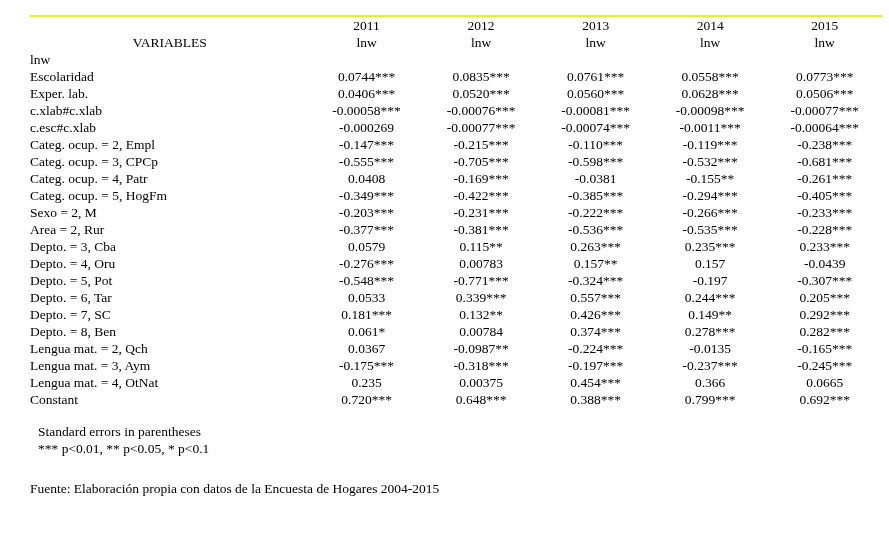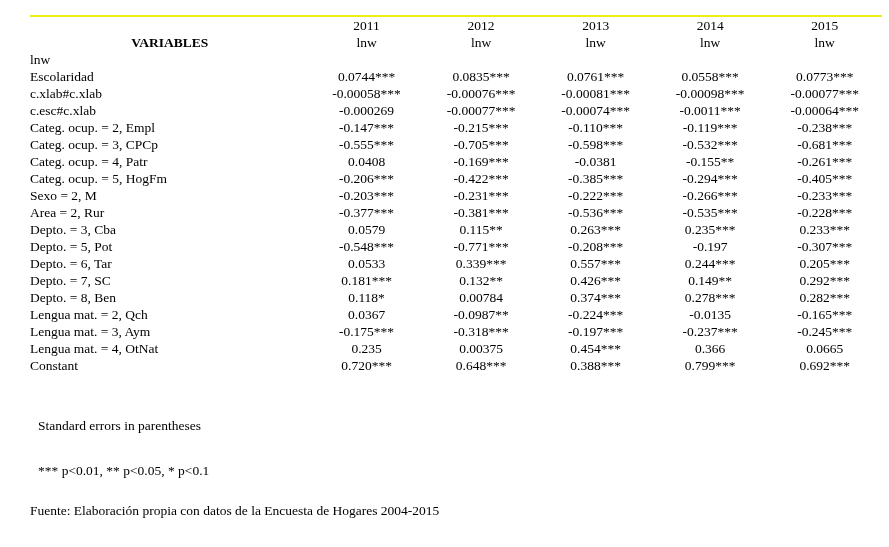--- a/index.html
+++ b/index.html
@@ -30,31 +30,31 @@
   table.reg-table td {
     padding: 0;
     font-weight: normal;
     font-size: 13.5px;
     line-height: 17px;
     height: 17px;
     white-space: nowrap;
     overflow: hidden;
   }
   thead th.year-cell, thead th.depvar-cell { text-align: center; }
-  thead th.variables-cell { text-align: center; font-weight: bold; }
+  thead th.variables-cell { text-align: center; }
   td.lbl { text-align: left; padding-left: 5px; }
   td.val { text-align: center; }
   tr.spacer-row td { height: 16px; }
   tr.observations-row td { border-bottom: 2px solid #f1ee15; }
   .notes {
     width: 852px;
     font-size: 13.5px;
     line-height: 16.5px;
   }
-  .note-line { padding-left: 8px; margin-top: 28px; }
+  .note-line { padding-left: 8px; }
   .source-line { padding-left: 0; margin-top: 24px; }
 </style>
 </head>
 <body>
 
 <div class="page">
 
   <table class="reg-table">
     <colgroup>
       <col class="c-lbl">
@@ -93,20 +93,28 @@
         </tr>
         <tr>
           <td class="lbl">Escolaridad</td>
           <td class="val">0.0744***</td>
           <td class="val">0.0835***</td>
           <td class="val">0.0761***</td>
           <td class="val">0.0558***</td>
           <td class="val">0.0773***</td>
         </tr>
         <tr>
+          <td class="lbl">Exper. lab.</td>
+          <td class="val">0.0406***</td>
+          <td class="val">0.0520***</td>
+          <td class="val">0.0560***</td>
+          <td class="val">0.0628***</td>
+          <td class="val">0.0506***</td>
+        </tr>
+        <tr>
           <td class="lbl">c.xlab#c.xlab</td>
           <td class="val">-0.00058***</td>
           <td class="val">-0.00076***</td>
           <td class="val">-0.00081***</td>
           <td class="val">-0.00098***</td>
           <td class="val">-0.00077***</td>
         </tr>
         <tr>
           <td class="lbl">c.esc#c.xlab</td>
           <td class="val">-0.000269</td>
@@ -134,21 +142,21 @@
         <tr>
           <td class="lbl">Categ. ocup. = 4, Patr</td>
           <td class="val">0.0408</td>
           <td class="val">-0.169***</td>
           <td class="val">-0.0381</td>
           <td class="val">-0.155**</td>
           <td class="val">-0.261***</td>
         </tr>
         <tr>
           <td class="lbl">Categ. ocup. = 5, HogFm</td>
-          <td class="val">-0.206***</td>
+          <td class="val">-0.349***</td>
           <td class="val">-0.422***</td>
           <td class="val">-0.385***</td>
           <td class="val">-0.294***</td>
           <td class="val">-0.405***</td>
         </tr>
         <tr>
           <td class="lbl">Sexo = 2, M</td>
           <td class="val">-0.203***</td>
           <td class="val">-0.231***</td>
           <td class="val">-0.222***</td>
@@ -165,24 +173,32 @@
         </tr>
         <tr>
           <td class="lbl">Depto. = 3, Cba</td>
           <td class="val">0.0579</td>
           <td class="val">0.115**</td>
           <td class="val">0.263***</td>
           <td class="val">0.235***</td>
           <td class="val">0.233***</td>
         </tr>
         <tr>
+          <td class="lbl">Depto. = 4, Oru</td>
+          <td class="val">-0.276***</td>
+          <td class="val">0.00783</td>
+          <td class="val">0.157**</td>
+          <td class="val">0.157</td>
+          <td class="val">-0.0439</td>
+        </tr>
+        <tr>
           <td class="lbl">Depto. = 5, Pot</td>
           <td class="val">-0.548***</td>
           <td class="val">-0.771***</td>
-          <td class="val">-0.208***</td>
+          <td class="val">-0.324***</td>
           <td class="val">-0.197</td>
           <td class="val">-0.307***</td>
         </tr>
         <tr>
           <td class="lbl">Depto. = 6, Tar</td>
           <td class="val">0.0533</td>
           <td class="val">0.339***</td>
           <td class="val">0.557***</td>
           <td class="val">0.244***</td>
           <td class="val">0.205***</td>
@@ -190,21 +206,21 @@
         <tr>
           <td class="lbl">Depto. = 7, SC</td>
           <td class="val">0.181***</td>
           <td class="val">0.132**</td>
           <td class="val">0.426***</td>
           <td class="val">0.149**</td>
           <td class="val">0.292***</td>
         </tr>
         <tr>
           <td class="lbl">Depto. = 8, Ben</td>
-          <td class="val">0.118*</td>
+          <td class="val">0.061*</td>
           <td class="val">0.00784</td>
           <td class="val">0.374***</td>
           <td class="val">0.278***</td>
           <td class="val">0.282***</td>
         </tr>
         <tr>
           <td class="lbl">Lengua mat. = 2, Qch</td>
           <td class="val">0.0367</td>
           <td class="val">-0.0987**</td>
           <td class="val">-0.224***</td>

